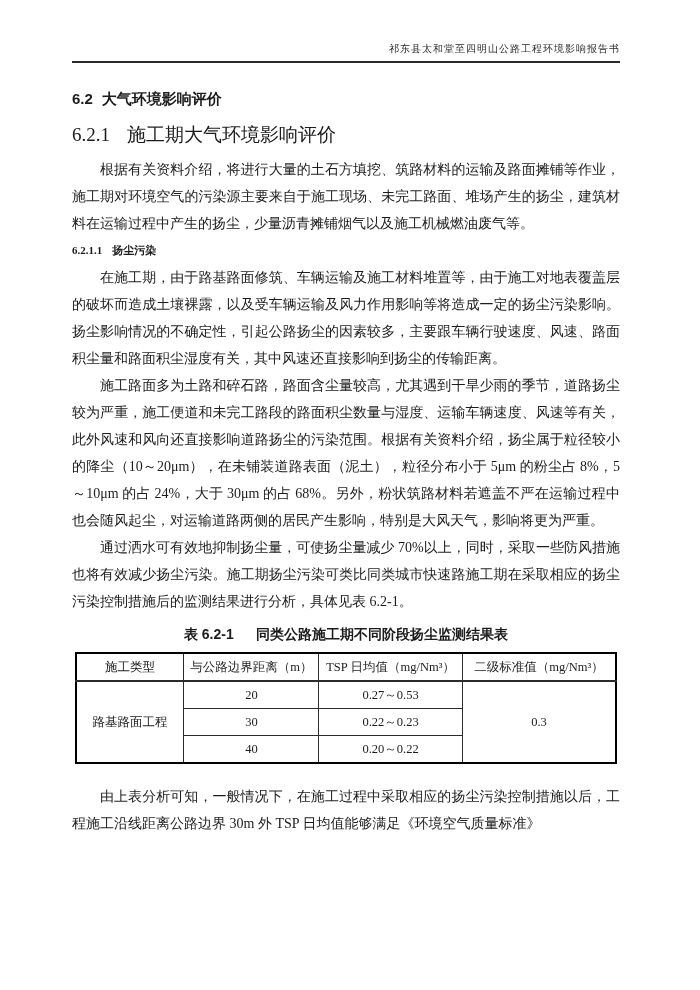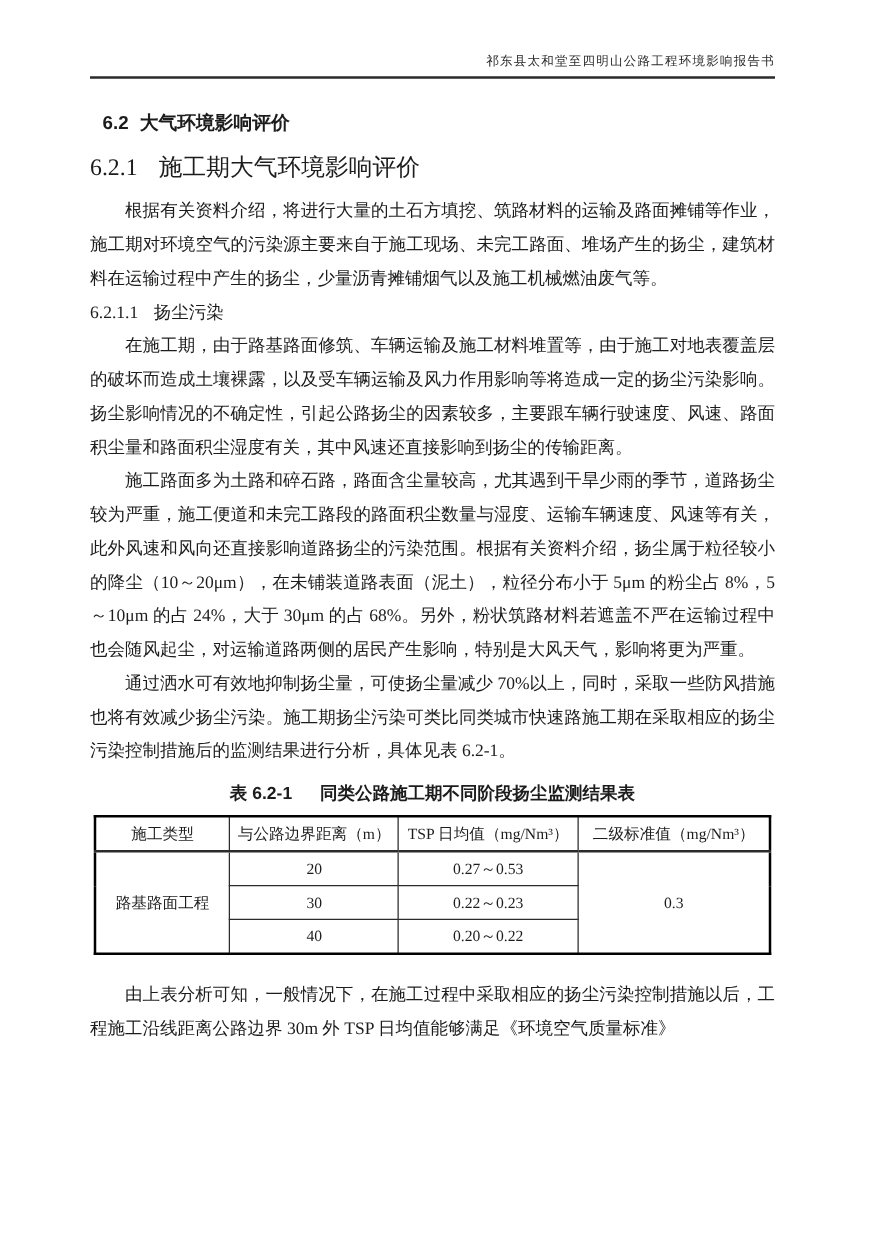--- a/index.html
+++ b/index.html
@@ -27,32 +27,32 @@
   }
   .header-rule {
     border: none;
     border-top: 2px solid #2b2b2b;
     margin: 0;
   }
   h1.sec {
     font-family: "Liberation Sans", "DejaVu Sans", sans-serif;
     font-weight: bold;
     font-size: 15px;
-    margin: 25px 0 0 10px;
+    margin: 25px 0 0 0;
     line-height: 22px;
   }
   h2.sec {
     font-weight: normal;
     font-size: 19px;
     margin: 13px 0 0 0;
     line-height: 24px;
   }
   h3.sec {
-    font-weight: normal;
-    font-size: 14px;
+    font-weight: bold;
+    font-size: 11px;
     margin: 0;
     line-height: 27px;
   }
   .hnum { margin-right: 0.9em; }
   h1.sec .hnum { margin-right: 0.6em; }
   p.body-text {
     font-size: 14px;
     line-height: 27px;
     text-align: justify;
     text-indent: 2em;

